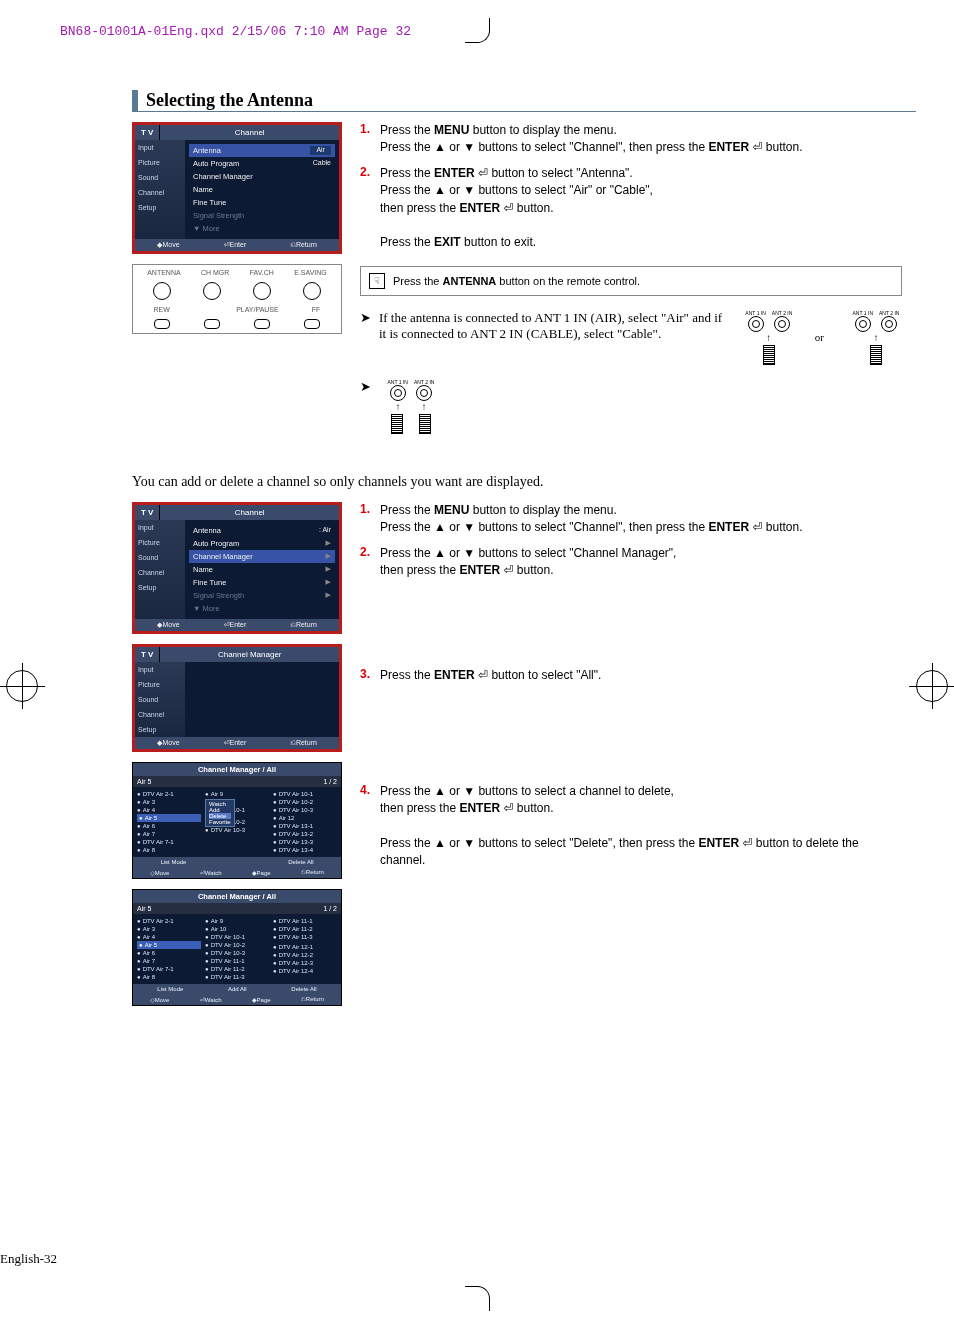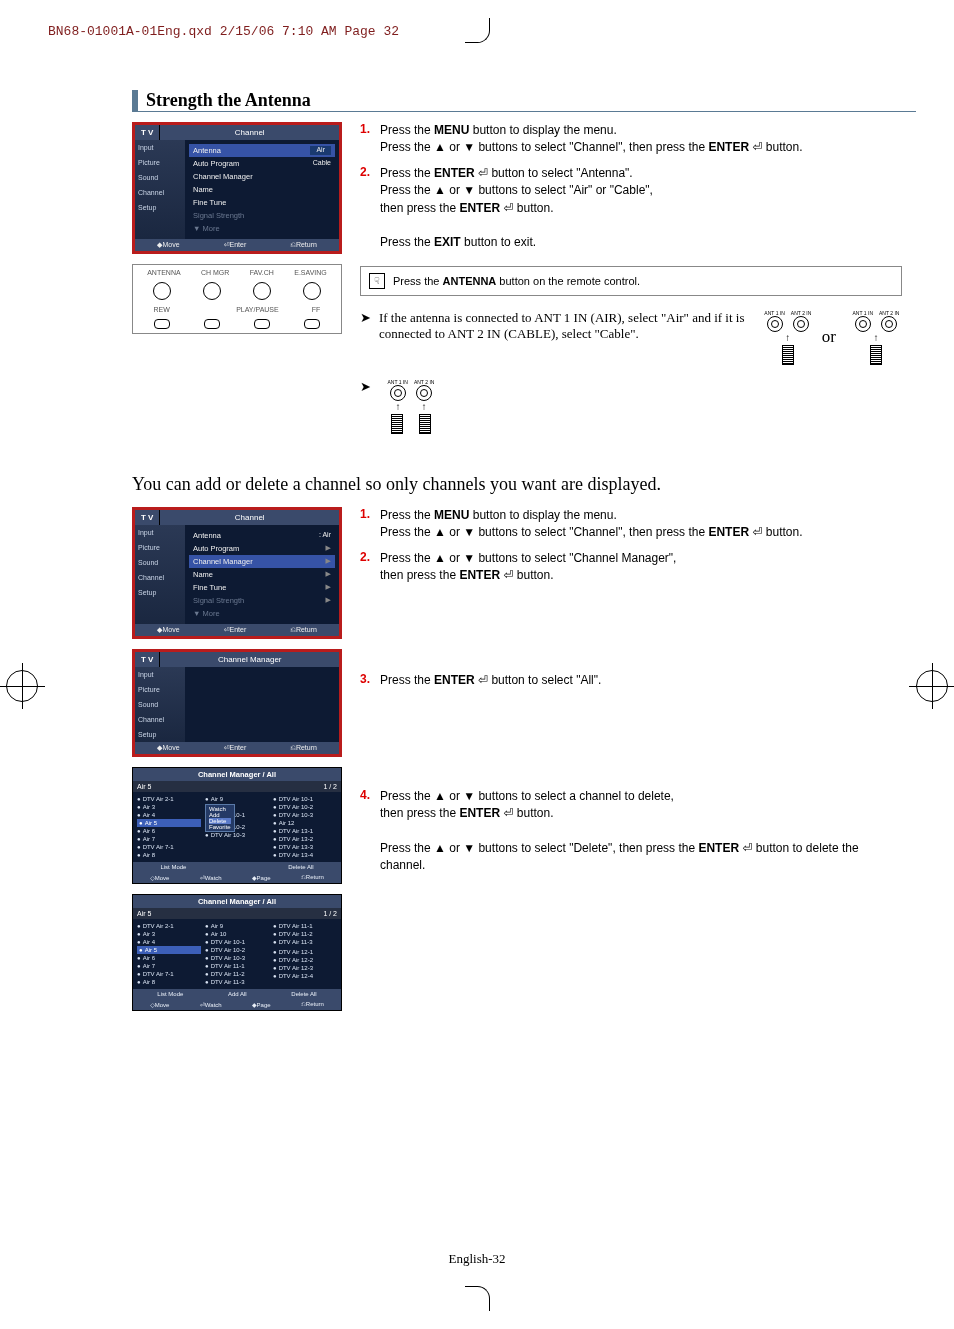--- a/index.html
+++ b/index.html
@@ -12,24 +12,24 @@
   .page {
     position: relative;
     width: 954px;
     height: 1329px;
     padding: 0;
     box-sizing: border-box;
   }
   .header-line {
     position: absolute;
     top: 24px;
-    left: 48px;
+    left: 60px;
     font-family: "Courier New", monospace;
     font-size: 13px;
-    color: #7f1d1d;
+    color: #a21caf;
   }
   .crop-top {
     position: absolute;
     left: 50%;
     top: 18px;
     width: 24px;
     height: 24px;
     border-right: 1px solid #000;
     border-bottom: 1px solid #000;
     border-radius: 0 0 50% 0;
@@ -124,21 +124,21 @@
     gap: 8px;
     margin-bottom: 14px;
     font-family: "Times New Roman", serif;
     font-size: 13px;
   }
   .bullet-arrow { color: #000; }
   .page-footer {
     position: absolute;
     bottom: 62px;
     width: 100%;
-    text-align: center;
+    text-align: left;
     font-family: "Times New Roman", serif;
     font-size: 13px;
   }
 
   
   .osd {
     background: #0d1a33;
     border: 3px solid #b91c1c;
     color: #fff;
     font-family: Arial, sans-serif;
@@ -198,21 +198,21 @@
   .ant-port {
     width: 14px; height: 14px; border:1px solid #000; border-radius:50%;
     display:inline-flex;align-items:center;justify-content:center;
   }
   .ant-port::after{content:"";width:6px;height:6px;border:1px solid #000;border-radius:50%;}
   .ant-label{font-size:5px;}
   .ant-plug {
     width:10px;height:18px;border:1px solid #000;margin:2px auto 0;
     background:repeating-linear-gradient(0deg,#000 0 1px,#fff 1px 2px);
   }
-  .or-text{font-family:"Times New Roman",serif;font-size:17px;margin:0 8px;align-self:center;}
+  .or-text{font-family:"Times New Roman",serif;font-size:11px;margin:0 20px;align-self:center;}
 
   
   .ch-list {
     background:#0d1a33;color:#fff;font-family:Arial,sans-serif;font-size:6.5px;
     border:1px solid #000;margin-bottom:10px;
   }
   .ch-list-title{background:#3a4a6b;text-align:center;padding:2px;font-size:7.5px;font-weight:bold;}
   .ch-list-sub{background:#262f42;padding:2px 4px;display:flex;justify-content:space-between;font-size:7px;}
   .ch-grid{display:grid;grid-template-columns:1fr 1fr 1fr;gap:0 4px;padding:3px 4px;}
   .ch-cell{display:flex;gap:2px;font-size:6px;color:#d8e2f2;padding:1px 0;}
@@ -233,21 +233,21 @@
 <div class="page">
   <div class="header-line">BN68-01001A-01Eng.qxd  2/15/06  7:10 AM  Page 32</div>
   <div class="crop-top"></div>
   <div class="reg-left"></div>
   <div class="reg-right"></div>
   <div class="crop-bottom"></div>
 
   <div class="content">
 
     <div class="section">
-      <div class="section-heading">Strength the Antenna</div>
+      <div class="section-heading">Selecting the Antenna</div>
       <div class="two-col">
         <div class="left-col">
 
           <div class="osd">
             <div class="osd-header">
               <div class="osd-tv">T V</div>
               <div class="osd-title">Channel</div>
             </div>
             <div class="osd-body">
               <div class="osd-side" id="s1side">
@@ -373,21 +373,21 @@
                   <div class="ant-plug"></div>
                   <div class="ant-plug"></div>
                 </div>
             </div>
           </div>
         </div>
       </div>
     </div>
 
     <div class="section">
-      <div style="font-family:'Times New Roman',serif;font-size:18px;margin:8px 0 12px;">You can add or delete a channel so only channels you want are displayed.</div>
+      <div style="font-family:'Times New Roman',serif;font-size:14px;margin:8px 0 12px;">You can add or delete a channel so only channels you want are displayed.</div>
 
       <div class="two-col">
         <div class="left-col">
 
           <div class="osd">
             <div class="osd-header">
               <div class="osd-tv">T V</div>
               <div class="osd-title">Channel</div>
             </div>
             <div class="osd-body">

